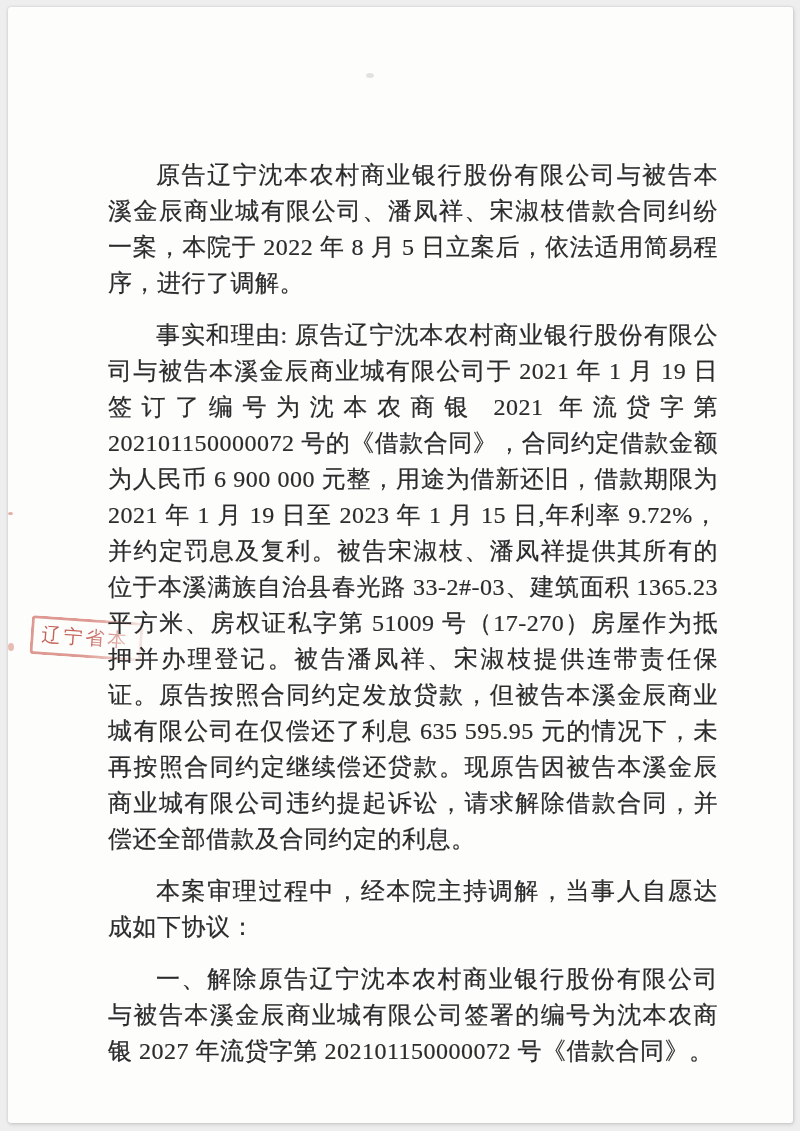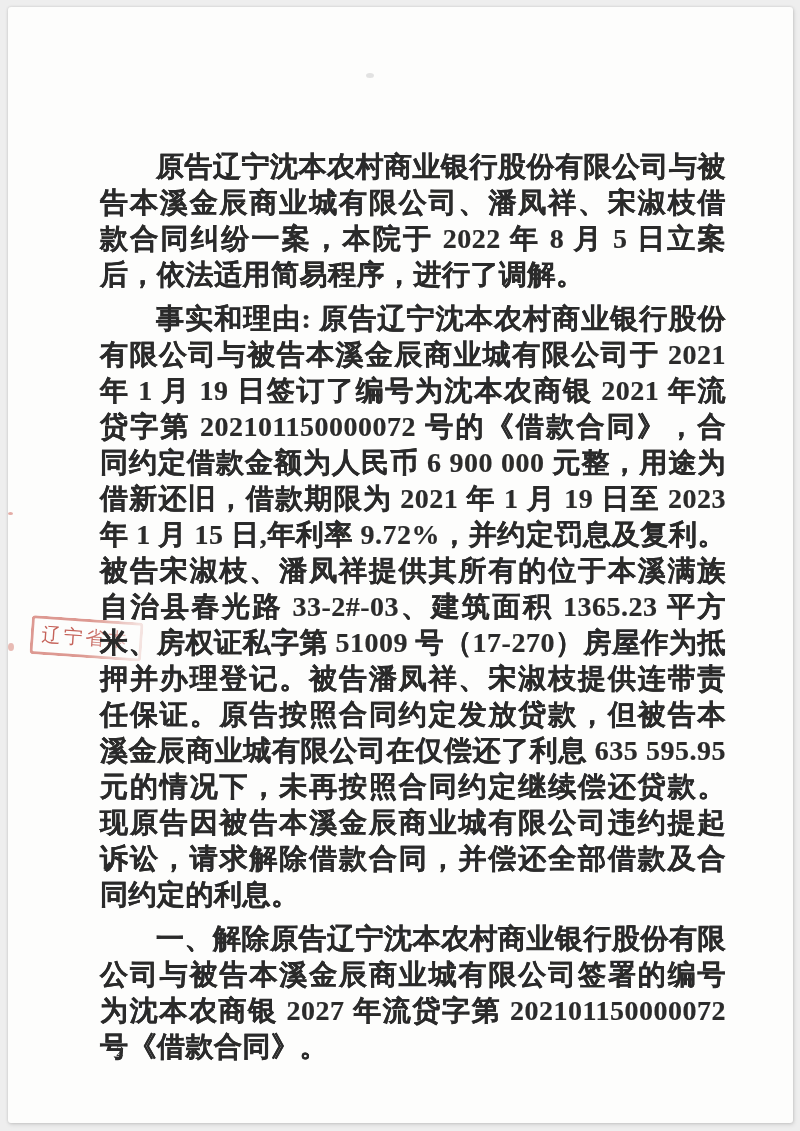--- a/index.html
+++ b/index.html
@@ -27,29 +27,29 @@
     border-radius: 3px;
     box-shadow: 0 0 3px rgba(0,0,0,0.16), 1px 2px 4px rgba(0,0,0,0.10);
   }
   .content {
     position: absolute;
     left: 84px;
     top: 134px;
     width: 642px;
   }
   .para {
-    margin: 8px;
+    margin: 16px;
     padding: 0;
     text-indent: 2em;
-    font-size: 28px;
+    font-size: 24px;
     line-height: 36px;
     letter-spacing: 0.5px;
     text-align: justify;
     color: #2b2b2b;
-    font-weight: 700;
+    font-weight: 400;
     -webkit-text-stroke: 0.2px #2b2b2b;
   }
   .stamp {
     position: absolute;
     left: 24px;
     top: 608px;
     transform: rotate(4deg);
     transform-origin: left top;
     border: 3px solid rgba(191, 62, 48, 0.55);
     border-radius: 4px;
@@ -103,20 +103,21 @@
 <div class="scan-bg">
   <div class="page">
 
     <div class="stamp">
       <span>辽宁省本</span>
     </div>
 
     <div class="content">
       <p class="para">原告辽宁沈本农村商业银行股份有限公司与被告本溪金辰商业城有限公司、潘凤祥、宋淑枝借款合同纠纷一案，本院于 2022 年 8 月 5 日立案后，依法适用简易程序，进行了调解。</p>
       <p class="para">事实和理由: 原告辽宁沈本农村商业银行股份有限公司与被告本溪金辰商业城有限公司于 2021 年 1 月 19 日签订了编号为沈本农商银 2021 年流贷字第 202101150000072 号的《借款合同》，合同约定借款金额为人民币 6 900 000 元整，用途为借新还旧，借款期限为 2021 年 1 月 19 日至 2023 年 1 月 15 日,年利率 9.72%，并约定罚息及复利。被告宋淑枝、潘凤祥提供其所有的位于本溪满族自治县春光路 33-2#-03、建筑面积 1365.23 平方米、房权证私字第 51009 号（17-270）房屋作为抵押并办理登记。被告潘凤祥、宋淑枝提供连带责任保证。原告按照合同约定发放贷款，但被告本溪金辰商业城有限公司在仅偿还了利息 635 595.95 元的情况下，未再按照合同约定继续偿还贷款。现原告因被告本溪金辰商业城有限公司违约提起诉讼，请求解除借款合同，并偿还全部借款及合同约定的利息。</p>
+      <p class="para">本案审理过程中，经本院主持调解，当事人自愿达成如下协议：</p>
       <p class="para">一、解除原告辽宁沈本农村商业银行股份有限公司与被告本溪金辰商业城有限公司签署的编号为沈本农商银 2027 年流贷字第 202101150000072 号《借款合同》。</p>
     </div>
 
     <div class="pagenum">2</div>
 
     <div class="speck speck-gray"></div>
     <div class="speck speck-red-1"></div>
     <div class="speck speck-red-2"></div>
   </div>
 </div>

